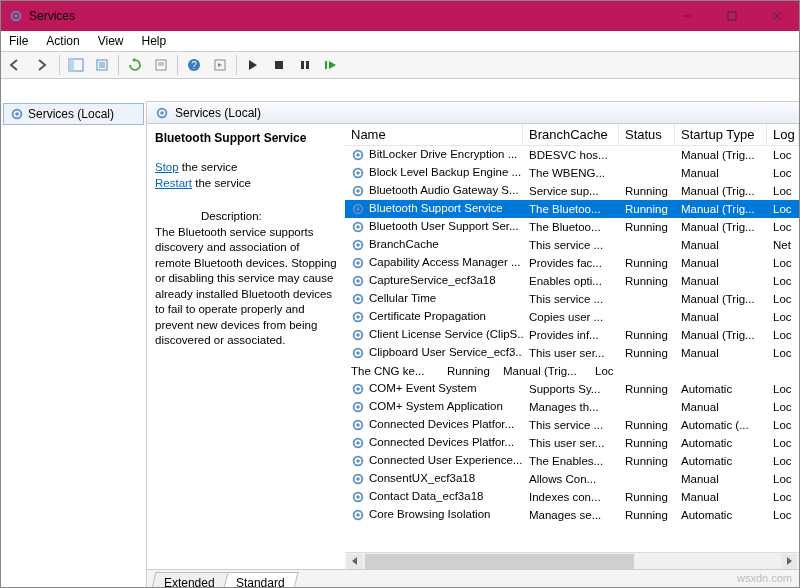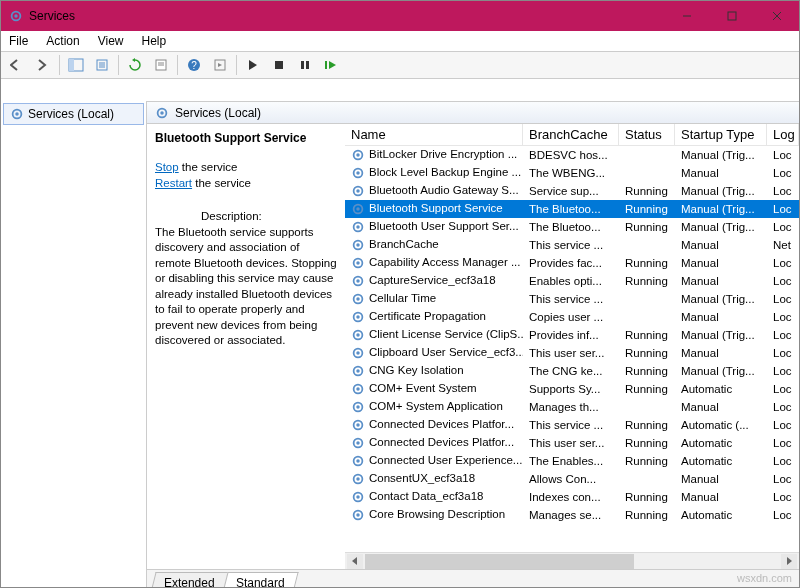--- a/index.html
+++ b/index.html
@@ -506,29 +506,20 @@
                   </svg>
                 </span>
                 <span>Clipboard User Service_ecf3...</span>
               </div>
               <div class="cell c-desc">This user ser...</div>
               <div class="cell c-status">Running</div>
               <div class="cell c-startup">Manual</div>
               <div class="cell c-logon">Loc</div>
             </div>
             <div class="row">
-              <div class="cell c-name">
-                <span>
-                  <svg class="gear-svg" viewBox="0 0 16 16">
-                    <circle cx="8" cy="8" r="5" fill="none" stroke="#5a8fc8" stroke-width="2"></circle>
-                    <circle cx="8" cy="8" r="2" fill="#5a8fc8"></circle>
-                  </svg>
-                </span>
-                <span>CNG Key Isolation</span>
-              </div>
               <div class="cell c-desc">The CNG ke...</div>
               <div class="cell c-status">Running</div>
               <div class="cell c-startup">Manual (Trig...</div>
               <div class="cell c-logon">Loc</div>
             </div>
             <div class="row">
               <div class="cell c-name">
                 <span>
                   <svg class="gear-svg" viewBox="0 0 16 16">
                     <circle cx="8" cy="8" r="5" fill="none" stroke="#5a8fc8" stroke-width="2"></circle>
@@ -633,21 +624,21 @@
               <div class="cell c-logon">Loc</div>
             </div>
             <div class="row">
               <div class="cell c-name">
                 <span>
                   <svg class="gear-svg" viewBox="0 0 16 16">
                     <circle cx="8" cy="8" r="5" fill="none" stroke="#5a8fc8" stroke-width="2"></circle>
                     <circle cx="8" cy="8" r="2" fill="#5a8fc8"></circle>
                   </svg>
                 </span>
-                <span>Core Browsing Description</span>
+                <span>Core Browsing Isolation</span>
               </div>
               <div class="cell c-desc">Manages se...</div>
               <div class="cell c-status">Running</div>
               <div class="cell c-startup">Automatic</div>
               <div class="cell c-logon">Loc</div>
             </div>
           </div>
         <div class="h-scroll">
           <div class="sb-arrow">
               <svg width="6" height="8">

